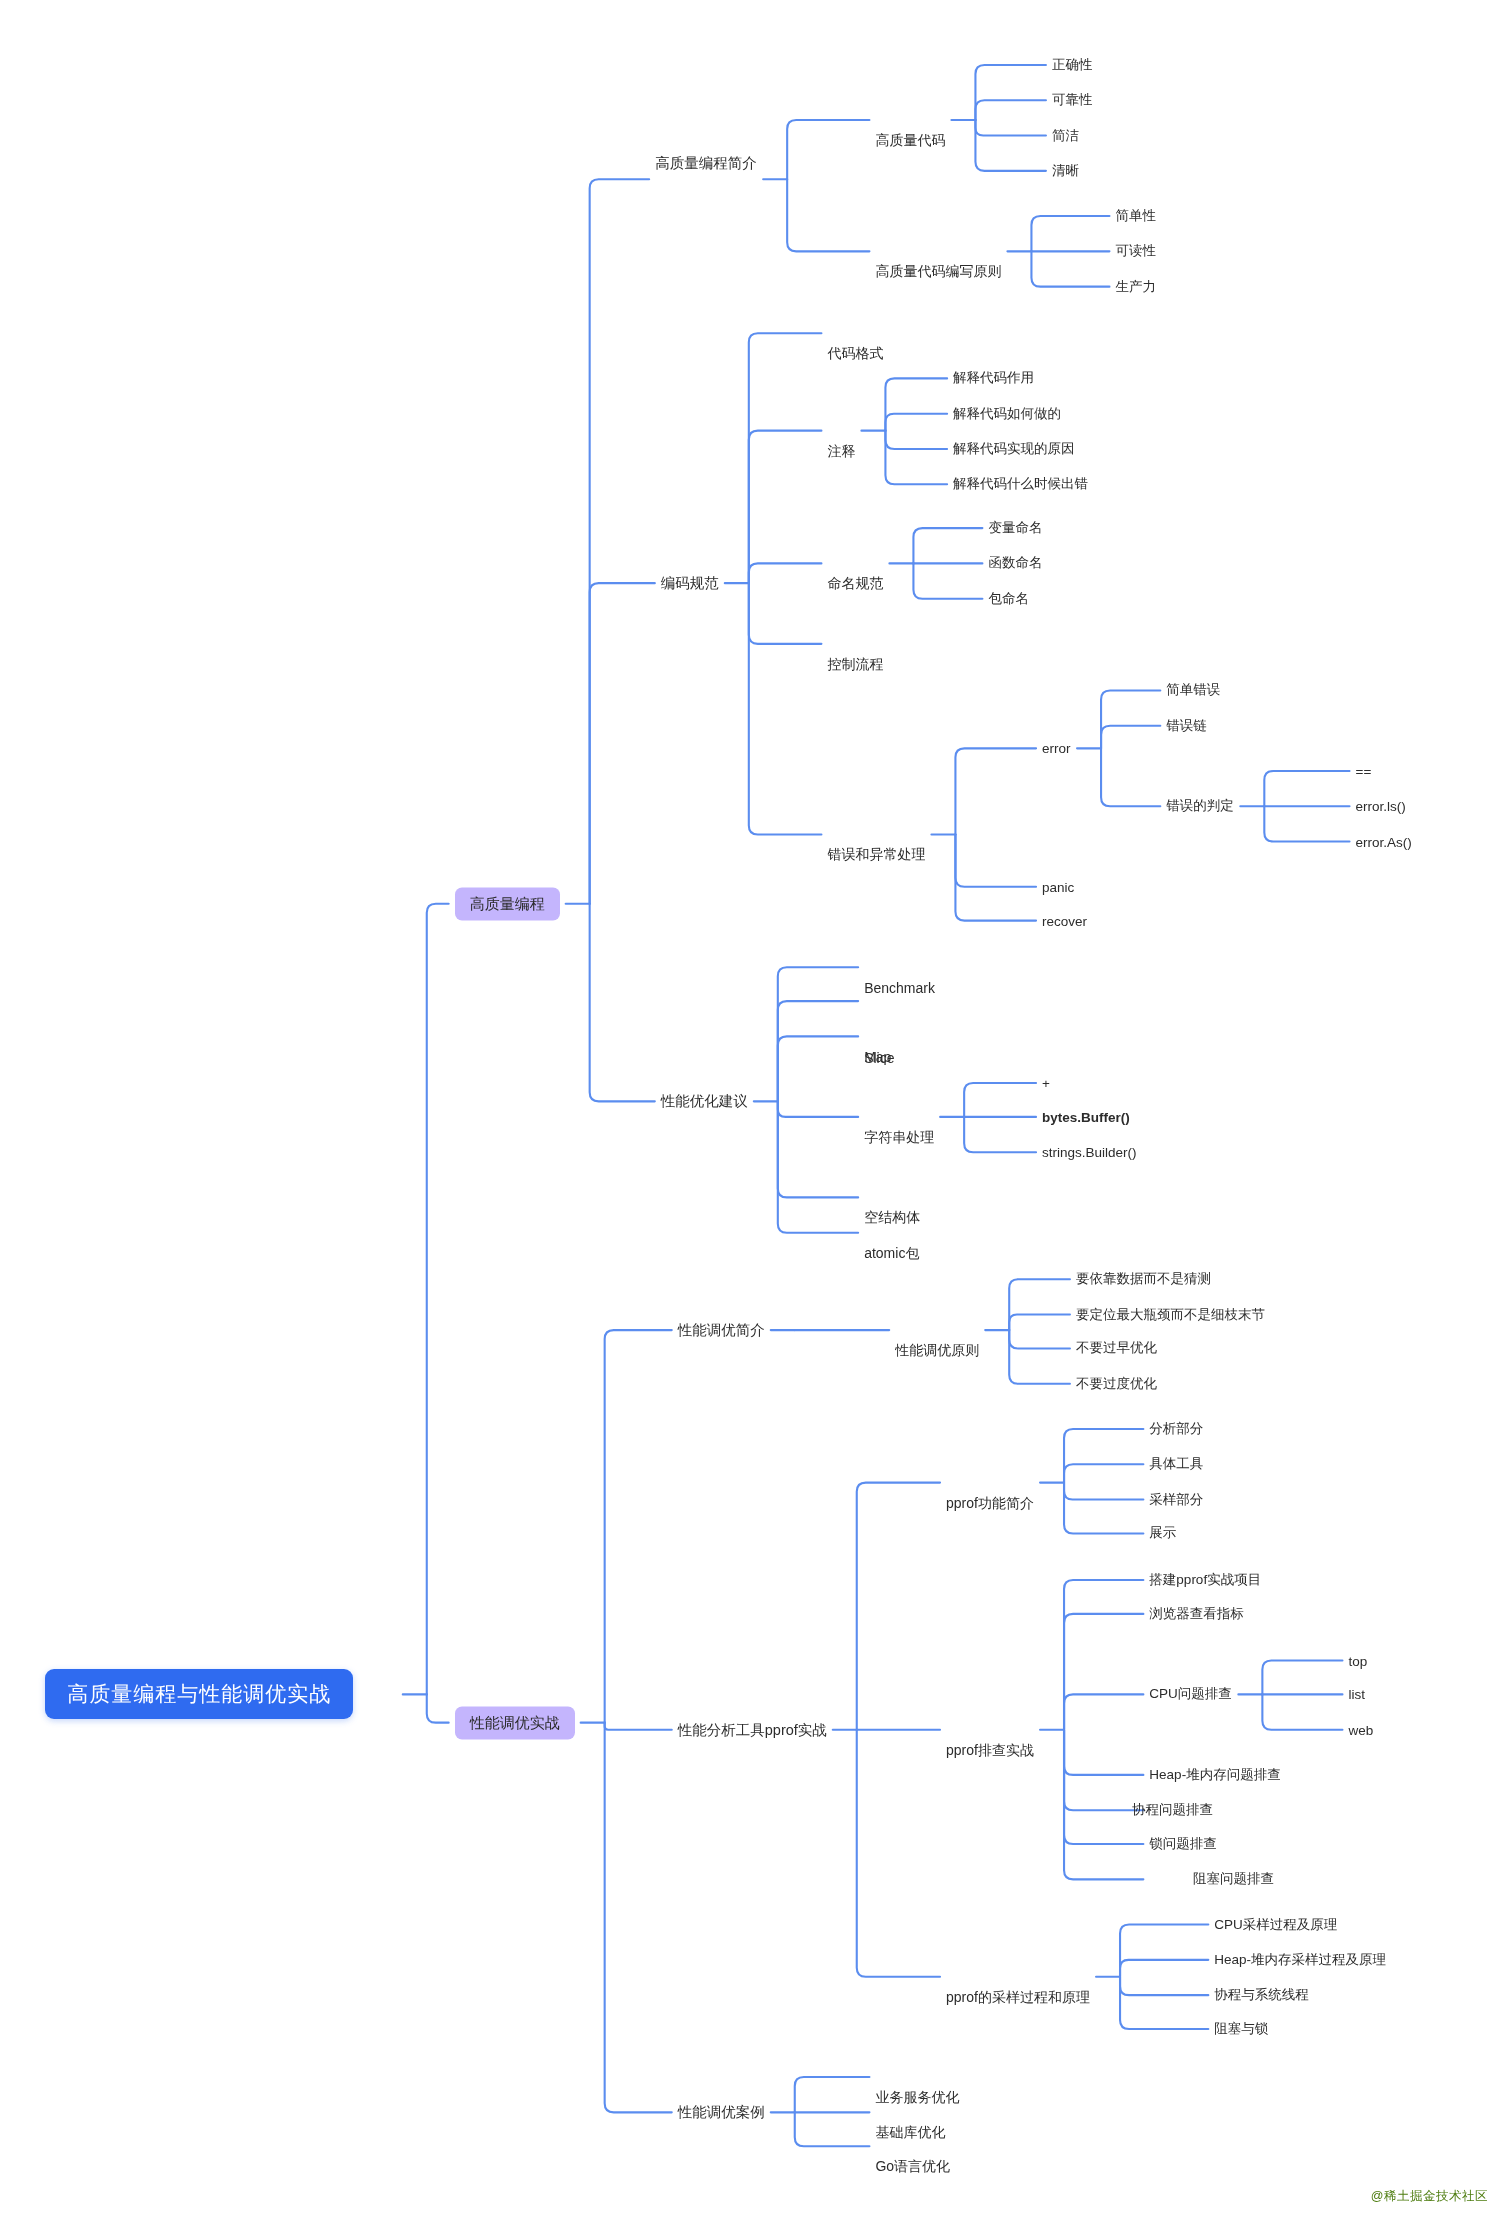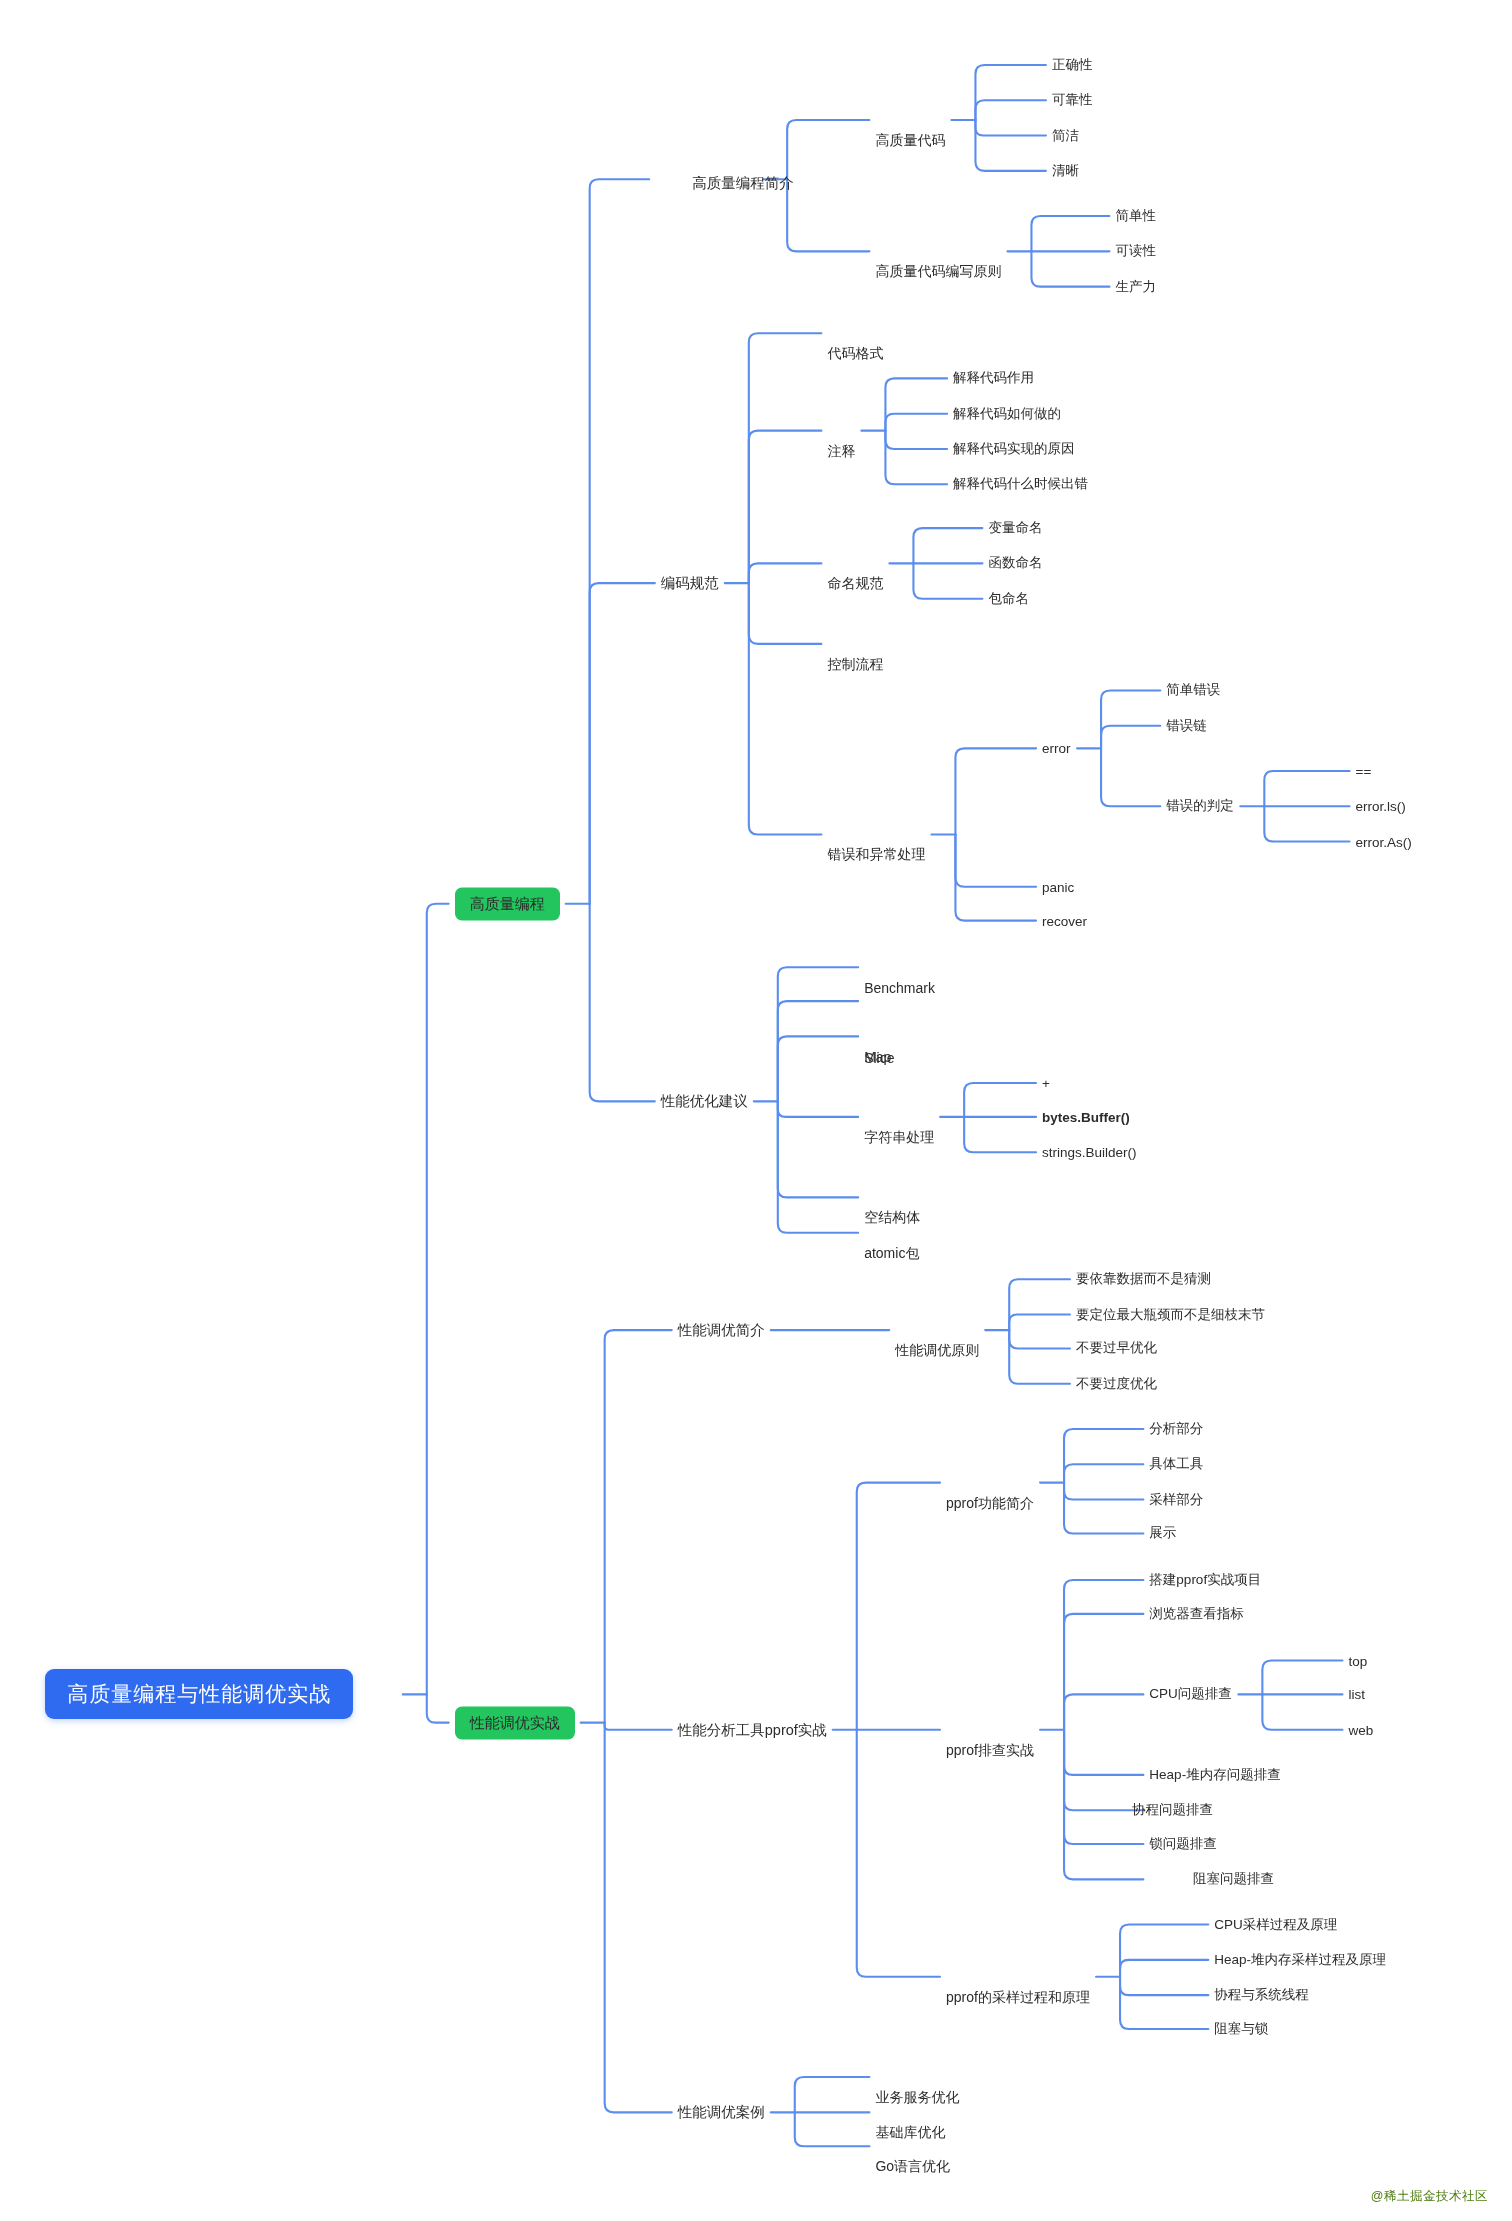--- a/index.html
+++ b/index.html
@@ -21,21 +21,21 @@
     color:#ffffff;
     border-radius:9px;
     padding:11px 22px;
     font-size:21px;
     letter-spacing:1px;
     box-shadow:0 2px 6px rgba(47,107,240,.28);
     transform:translateY(-50%);
   }
   
   .lvl2{
-    background:#22c55e;
+    background:#c4b5fd;
     color:#2b2b2b;
     border-radius:7px;
     padding:7px 15px;
     font-size:15px;
     transform:translateY(-50%);
   }
   
   .lvl3,.lvl4,.lvl5,.lvl6{
     color:#2c2c2c;
     transform:translateY(-50%);
@@ -150,21 +150,21 @@
       <path d="M 1120.04 1976.8 V 1986.156 Q 1120.04 1995.156 1129.04 1995.156 H 1208.32"></path>
       <path d="M 1120.04 1976.8 V 2020.0439999999999 Q 1120.04 2029.0439999999999 1129.04 2029.0439999999999 H 1208.32"></path>
       <path d="M 770.76 2112.352 H 794.76"></path>
       <path d="M 794.76 2112.352 V 2086.0519999999997 Q 794.76 2077.0519999999997 803.76 2077.0519999999997 H 869.4399999999999"></path>
       <path d="M 794.76 2112.352 H 869.4399999999999"></path>
       <path d="M 794.76 2112.352 V 2137.24 Q 794.76 2146.24 803.76 2146.24 H 869.4399999999999"></path>
     </svg>
   <div id="nodes">
       <div class="node root" style="left: 45.184px; top: 1694.4px;">高质量编程与性能调优实战</div>
       <div class="node lvl2" style="left: 454.664px; top: 903.68px;">高质量编程</div>
-      <div class="node lvl3" style="left: 655.168px; top: 183px; margin-left: 37px;">高质量编程简介</div>
+      <div class="node lvl3" style="left: 655.168px; top: 163px;">高质量编程简介</div>
       <div class="node lvl4" style="left: 875.44px; top: 120.02px;">高质量代码</div>
       <div class="node lvl5" style="left: 1051.94px; top: 64.952px;">正确性</div>
       <div class="node lvl5" style="left: 1051.94px; top: 100.252px;">可靠性</div>
       <div class="node lvl5" style="left: 1051.94px; top: 135.552px;">简洁</div>
       <div class="node lvl5" style="left: 1051.94px; top: 170.852px;">清晰</div>
       <div class="node lvl4" style="left: 875.44px; top: 251.336px;">高质量代码编写原则</div>
       <div class="node lvl5" style="left: 1115.48px; top: 216.036px;">简单性</div>
       <div class="node lvl5" style="left: 1115.48px; top: 251.336px;">可读性</div>
       <div class="node lvl5" style="left: 1115.48px; top: 286.636px;">生产力</div>
       <div class="node lvl3" style="left: 660.816px; top: 583.156px;">编码规范</div>

